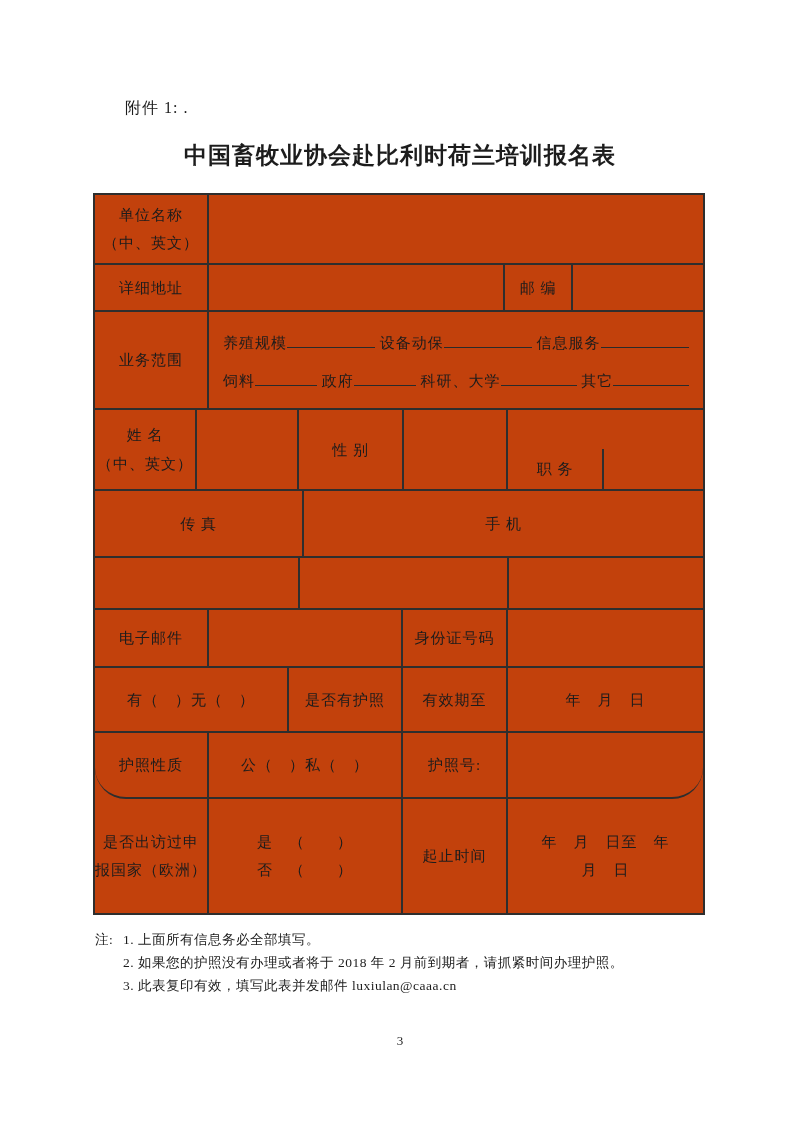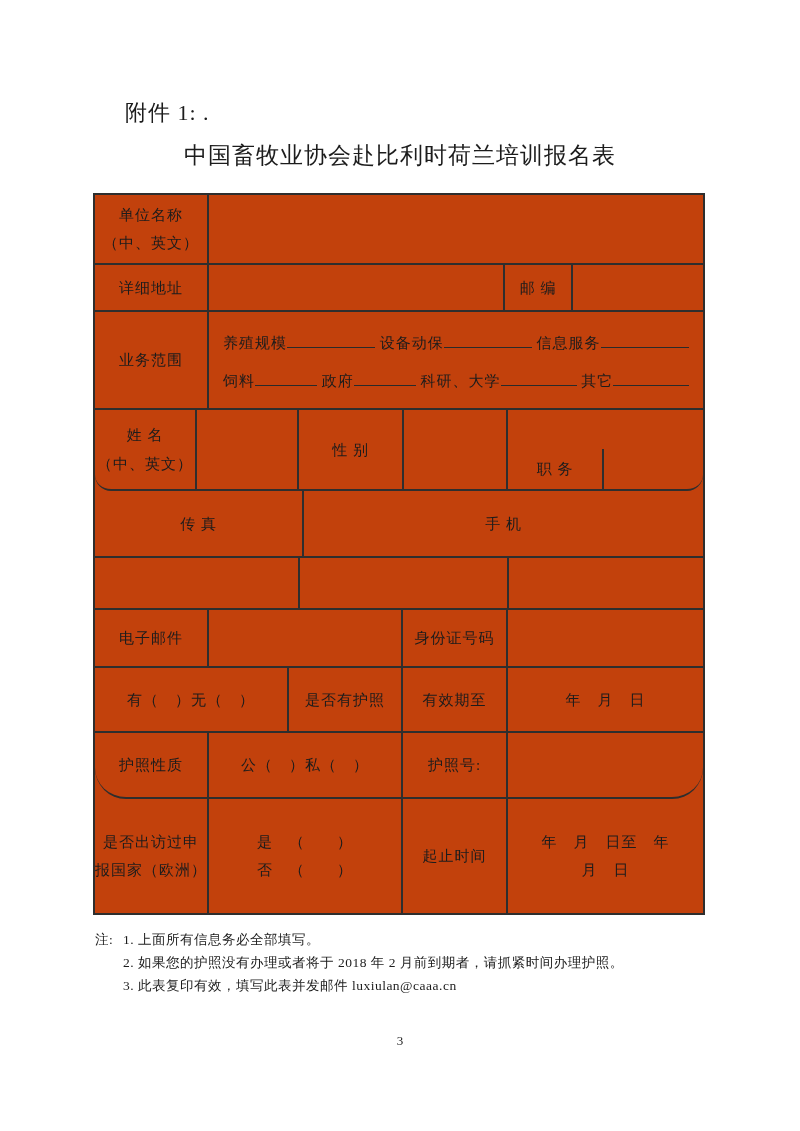--- a/index.html
+++ b/index.html
@@ -7,25 +7,25 @@
   body {
     position:relative;
     width:800px; height:1131px;
     background:#ffffff;
     color:#1c1c1c;
     font-family:"Liberation Serif","DejaVu Serif",serif;
     overflow:hidden;
   }
   .attachment {
     position:absolute; left:125px; top:98px;
-    font-size:22px; letter-spacing:1px;
+    font-size:16px; letter-spacing:1px;
   }
   .doc-title {
     position:absolute; left:0; top:140px; width:800px;
-    text-align:center; font-size:23px; font-weight:normal; letter-spacing:1px;
+    text-align:center; font-size:23px; font-weight:bold; letter-spacing:1px;
   }
   .form-table {
     position:absolute; left:93px; top:193px;
     width:612px; height:722px;
     border:2px solid #2e2e2e;
     display:flex; flex-direction:column;
     background:#c2410c;
   }
   .trow { display:flex; border-bottom:2px solid #2e2e2e; }
   .trow:last-child { border-bottom:none; }
@@ -34,21 +34,21 @@
     display:flex; flex-direction:column;
     align-items:center; justify-content:center;
     font-size:15px; letter-spacing:1px;
     text-align:center; line-height:1.6;
   }
   .cell:last-child { border-right:none; }
   .cell.fill { flex:1; }
   .cell.left { align-items:flex-start; text-align:left; }
   
   .r1 { height:70px; } .r2 { height:47px; } .r3 { height:98px; }
-  .r4 { height:81px;border-radius:16px; } .r5 { height:67px; } .r6 { height:52px; }
+  .r4 { height:81px; } .r5 { height:67px; } .r6 { height:52px; }
   .r7 { height:58px; } .r8 { height:65px; } .r9 { height:66px;border-radius:31px; }
   .r10 { flex:1; }
   
   .w-label { width:114px; }
   .w-addr { width:296px; }
   .w-postal { width:68px; }
   .w-name-label { width:102px; }
   .w-name-val { width:102px; }
   .w-gender { width:105px; }
   .w-gender-val { width:104px; }

